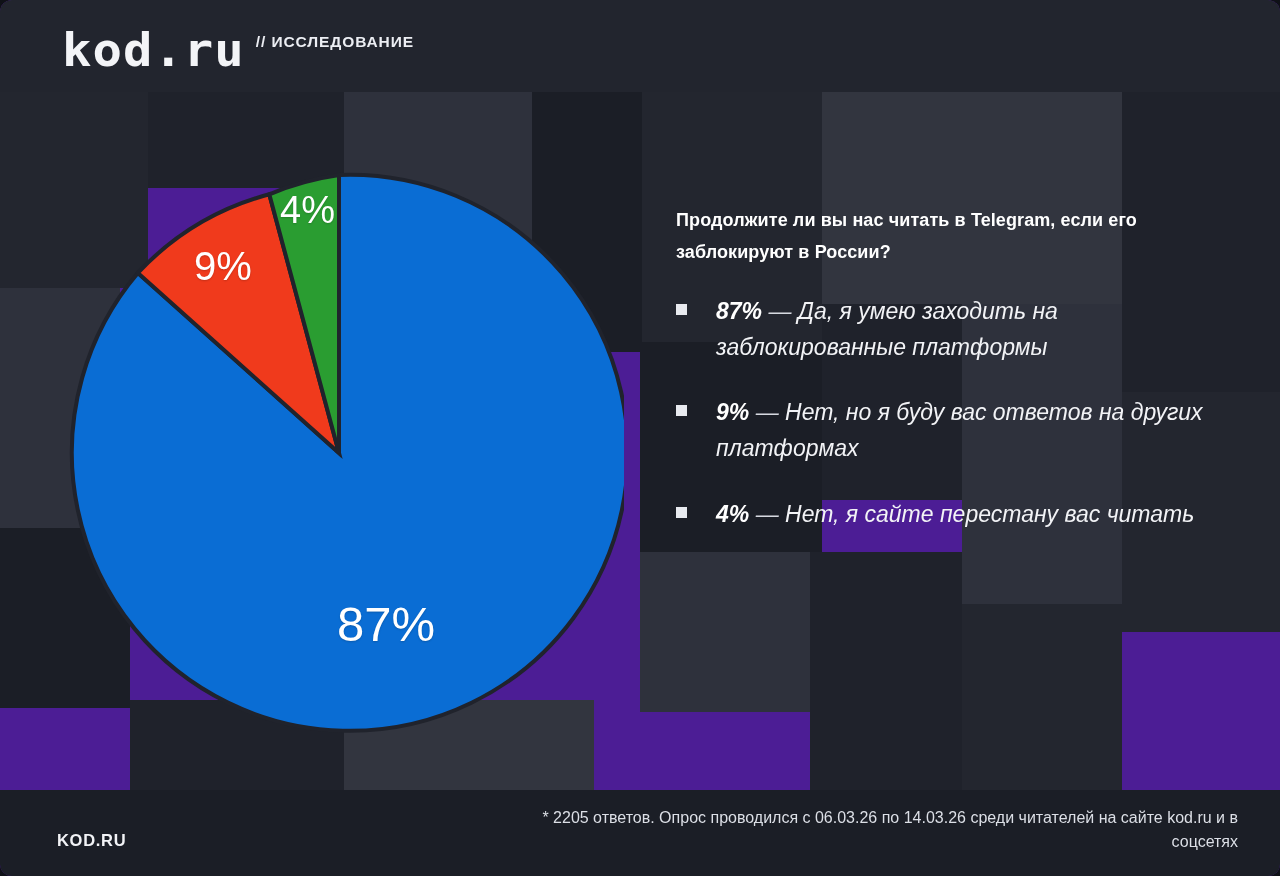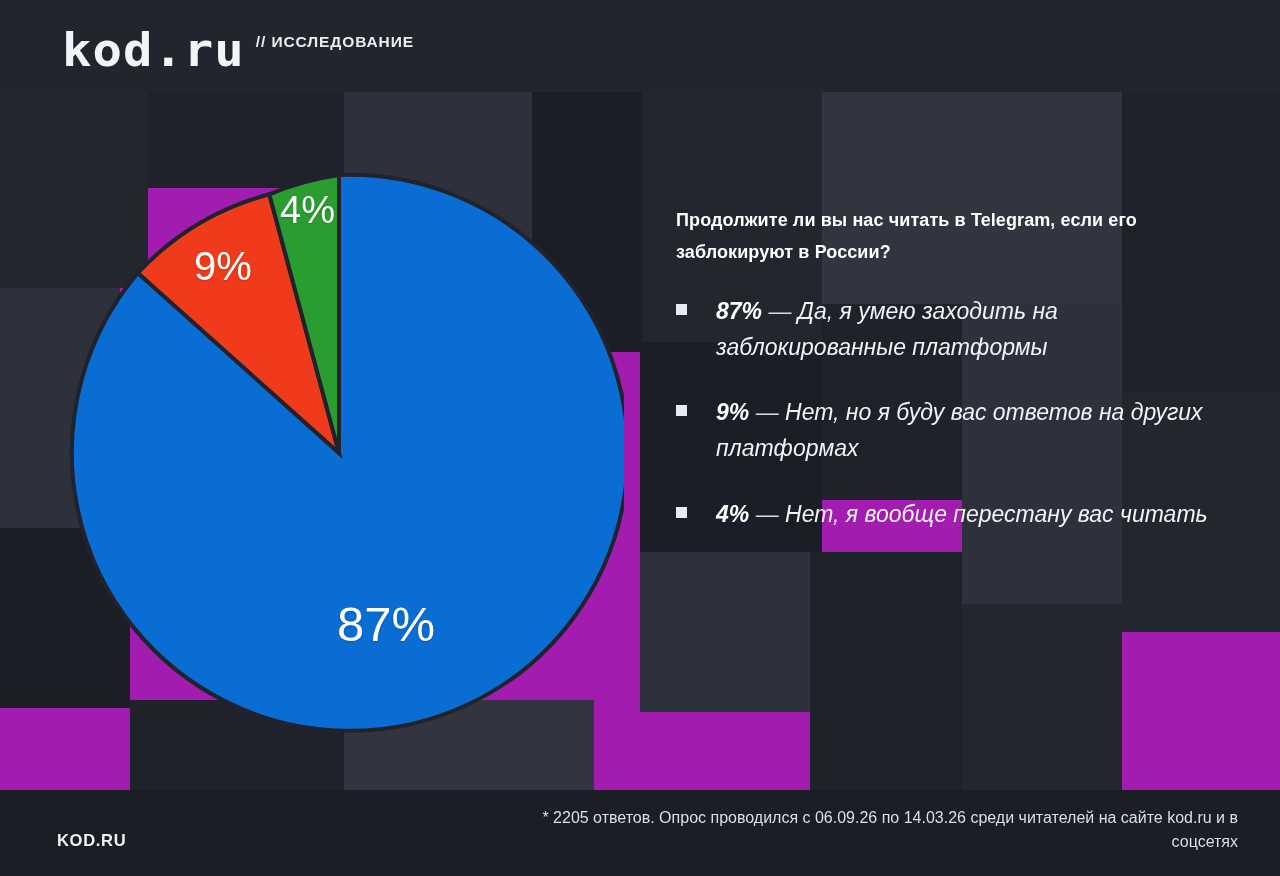--- a/index.html
+++ b/index.html
@@ -9,21 +9,22 @@
     background: #0f1117;
   }
   body {
     font-family: "Liberation Sans", "DejaVu Sans", sans-serif;
   }
   #stage {
     position: relative;
     width: 1280px;
     height: 876px;
     overflow: hidden;
-    background: #a21caf;
+    background: #4c1d95;
+    border-radius: 12px;
   }
   
   #bg-blocks {
     position: absolute;
     inset: 0;
     overflow: hidden;
   }
   .blk { position: absolute; }
   .b-dark  { background: #23262f; }
   .b-dark2 { background: #1f222b; }
@@ -204,23 +205,23 @@
         <span class="legend-bullet"></span>
         <span class="legend-pct">9%</span>
         <span class="legend-dash">—</span>
         <span class="legend-text">Нет, но я буду вас ответов на других платформах</span>
       </div>
 
       <div class="legend-item">
         <span class="legend-bullet"></span>
         <span class="legend-pct">4%</span>
         <span class="legend-dash">—</span>
-        <span class="legend-text">Нет, я вообще перестану вас читать</span>
+        <span class="legend-text">Нет, я сайте перестану вас читать</span>
       </div>
 
     </div>
   </div>
 
   <div id="footer-band"></div>
   <div id="footer-brand">KOD.RU</div>
-  <div id="footnote">* 2205 ответов. Опрос проводился с 06.09.26 по 14.03.26 среди читателей на сайте kod.ru и в соцсетях</div>
+  <div id="footnote">* 2205 ответов. Опрос проводился с 06.03.26 по 14.03.26 среди читателей на сайте kod.ru и в соцсетях</div>
 
 </div>
 
 </body></html>

